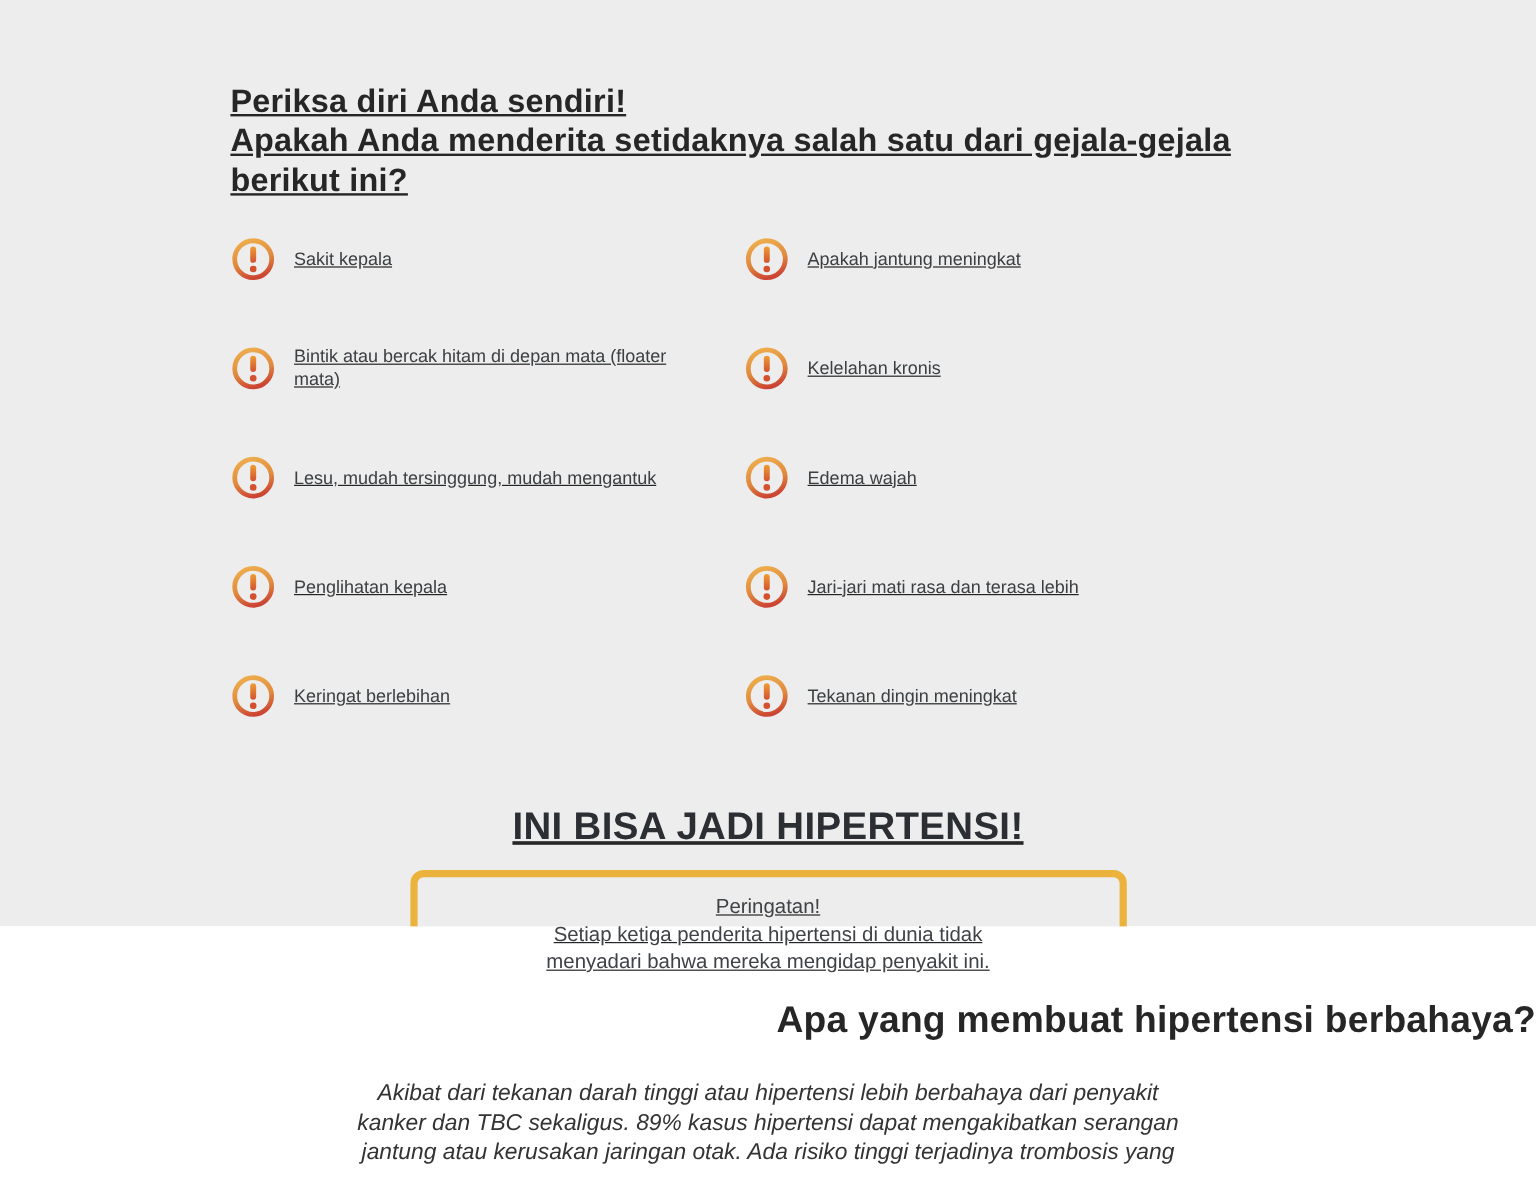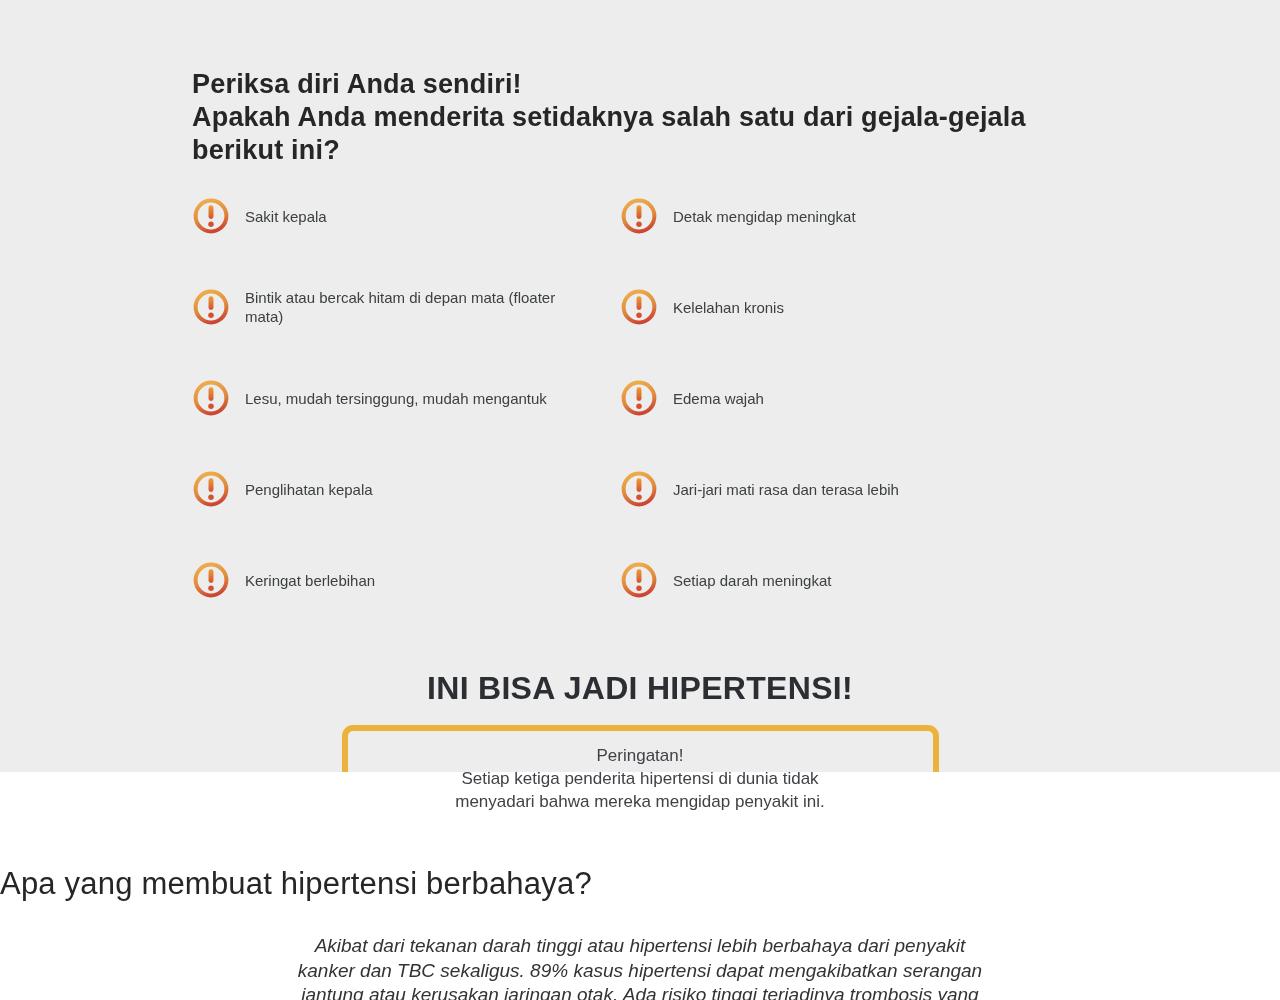--- a/index.html
+++ b/index.html
@@ -8,20 +8,21 @@
     font-family: "Liberation Sans", sans-serif;
     background: #ffffff;
     color: #262626;
   }
 
   
   .top-section {
     background: #ededed;
     height: 772px;
     width: 100%;
+    text-decoration: underline;
   }
   .container {
     width: 896px;
     margin: 0 auto;
   }
   .intro-title {
     padding-top: 68px;
     font-size: 27px;
     line-height: 33px;
     font-weight: bold;
@@ -80,24 +81,24 @@
     font-size: 17px;
     line-height: 23px;
     color: #3f4246;
     max-width: 440px;
     margin: 0 auto;
   }
 
   
   .bottom-section { background: #ffffff; }
   .danger-title {
-    padding-top: 94px;
-    text-align: left;
+    padding-top: 60px;
+    text-align: right;
     font-size: 31px;
-    font-weight: normal;
+    font-weight: bold;
     color: #262626;
     letter-spacing: 0.2px;
   }
   .danger-paragraph {
     margin: 32px auto 0;
     max-width: 712px;
     text-align: center;
     font-style: italic;
     font-size: 19px;
     line-height: 24.5px;
@@ -177,21 +178,21 @@
           </span>
         <span class="symptom-label">Keringat berlebihan</span>
       </div>
 
       <div class="symptom">
         <span class="icon-wrap">
             <svg viewBox="0 0 40 40">
               <use href="#warn-glyph"></use>
             </svg>
           </span>
-        <span class="symptom-label">Detak mengidap meningkat</span>
+        <span class="symptom-label">Apakah jantung meningkat</span>
       </div>
       <div class="symptom">
         <span class="icon-wrap">
             <svg viewBox="0 0 40 40">
               <use href="#warn-glyph"></use>
             </svg>
           </span>
         <span class="symptom-label">Kelelahan kronis</span>
       </div>
       <div class="symptom">
@@ -209,21 +210,21 @@
             </svg>
           </span>
         <span class="symptom-label">Jari-jari mati rasa dan terasa lebih</span>
       </div>
       <div class="symptom">
         <span class="icon-wrap">
             <svg viewBox="0 0 40 40">
               <use href="#warn-glyph"></use>
             </svg>
           </span>
-        <span class="symptom-label">Setiap darah meningkat</span>
+        <span class="symptom-label">Tekanan dingin meningkat</span>
       </div>
 
     </div>
 
     <h2 class="conclusion-headline">INI BISA JADI HIPERTENSI!</h2>
 
     <div class="warning-box">
       <p class="warning-text"><span>Peringatan!</span><br>
         <span>Setiap ketiga penderita hipertensi di dunia tidak menyadari bahwa mereka mengidap penyakit ini.</span>
       </p>

